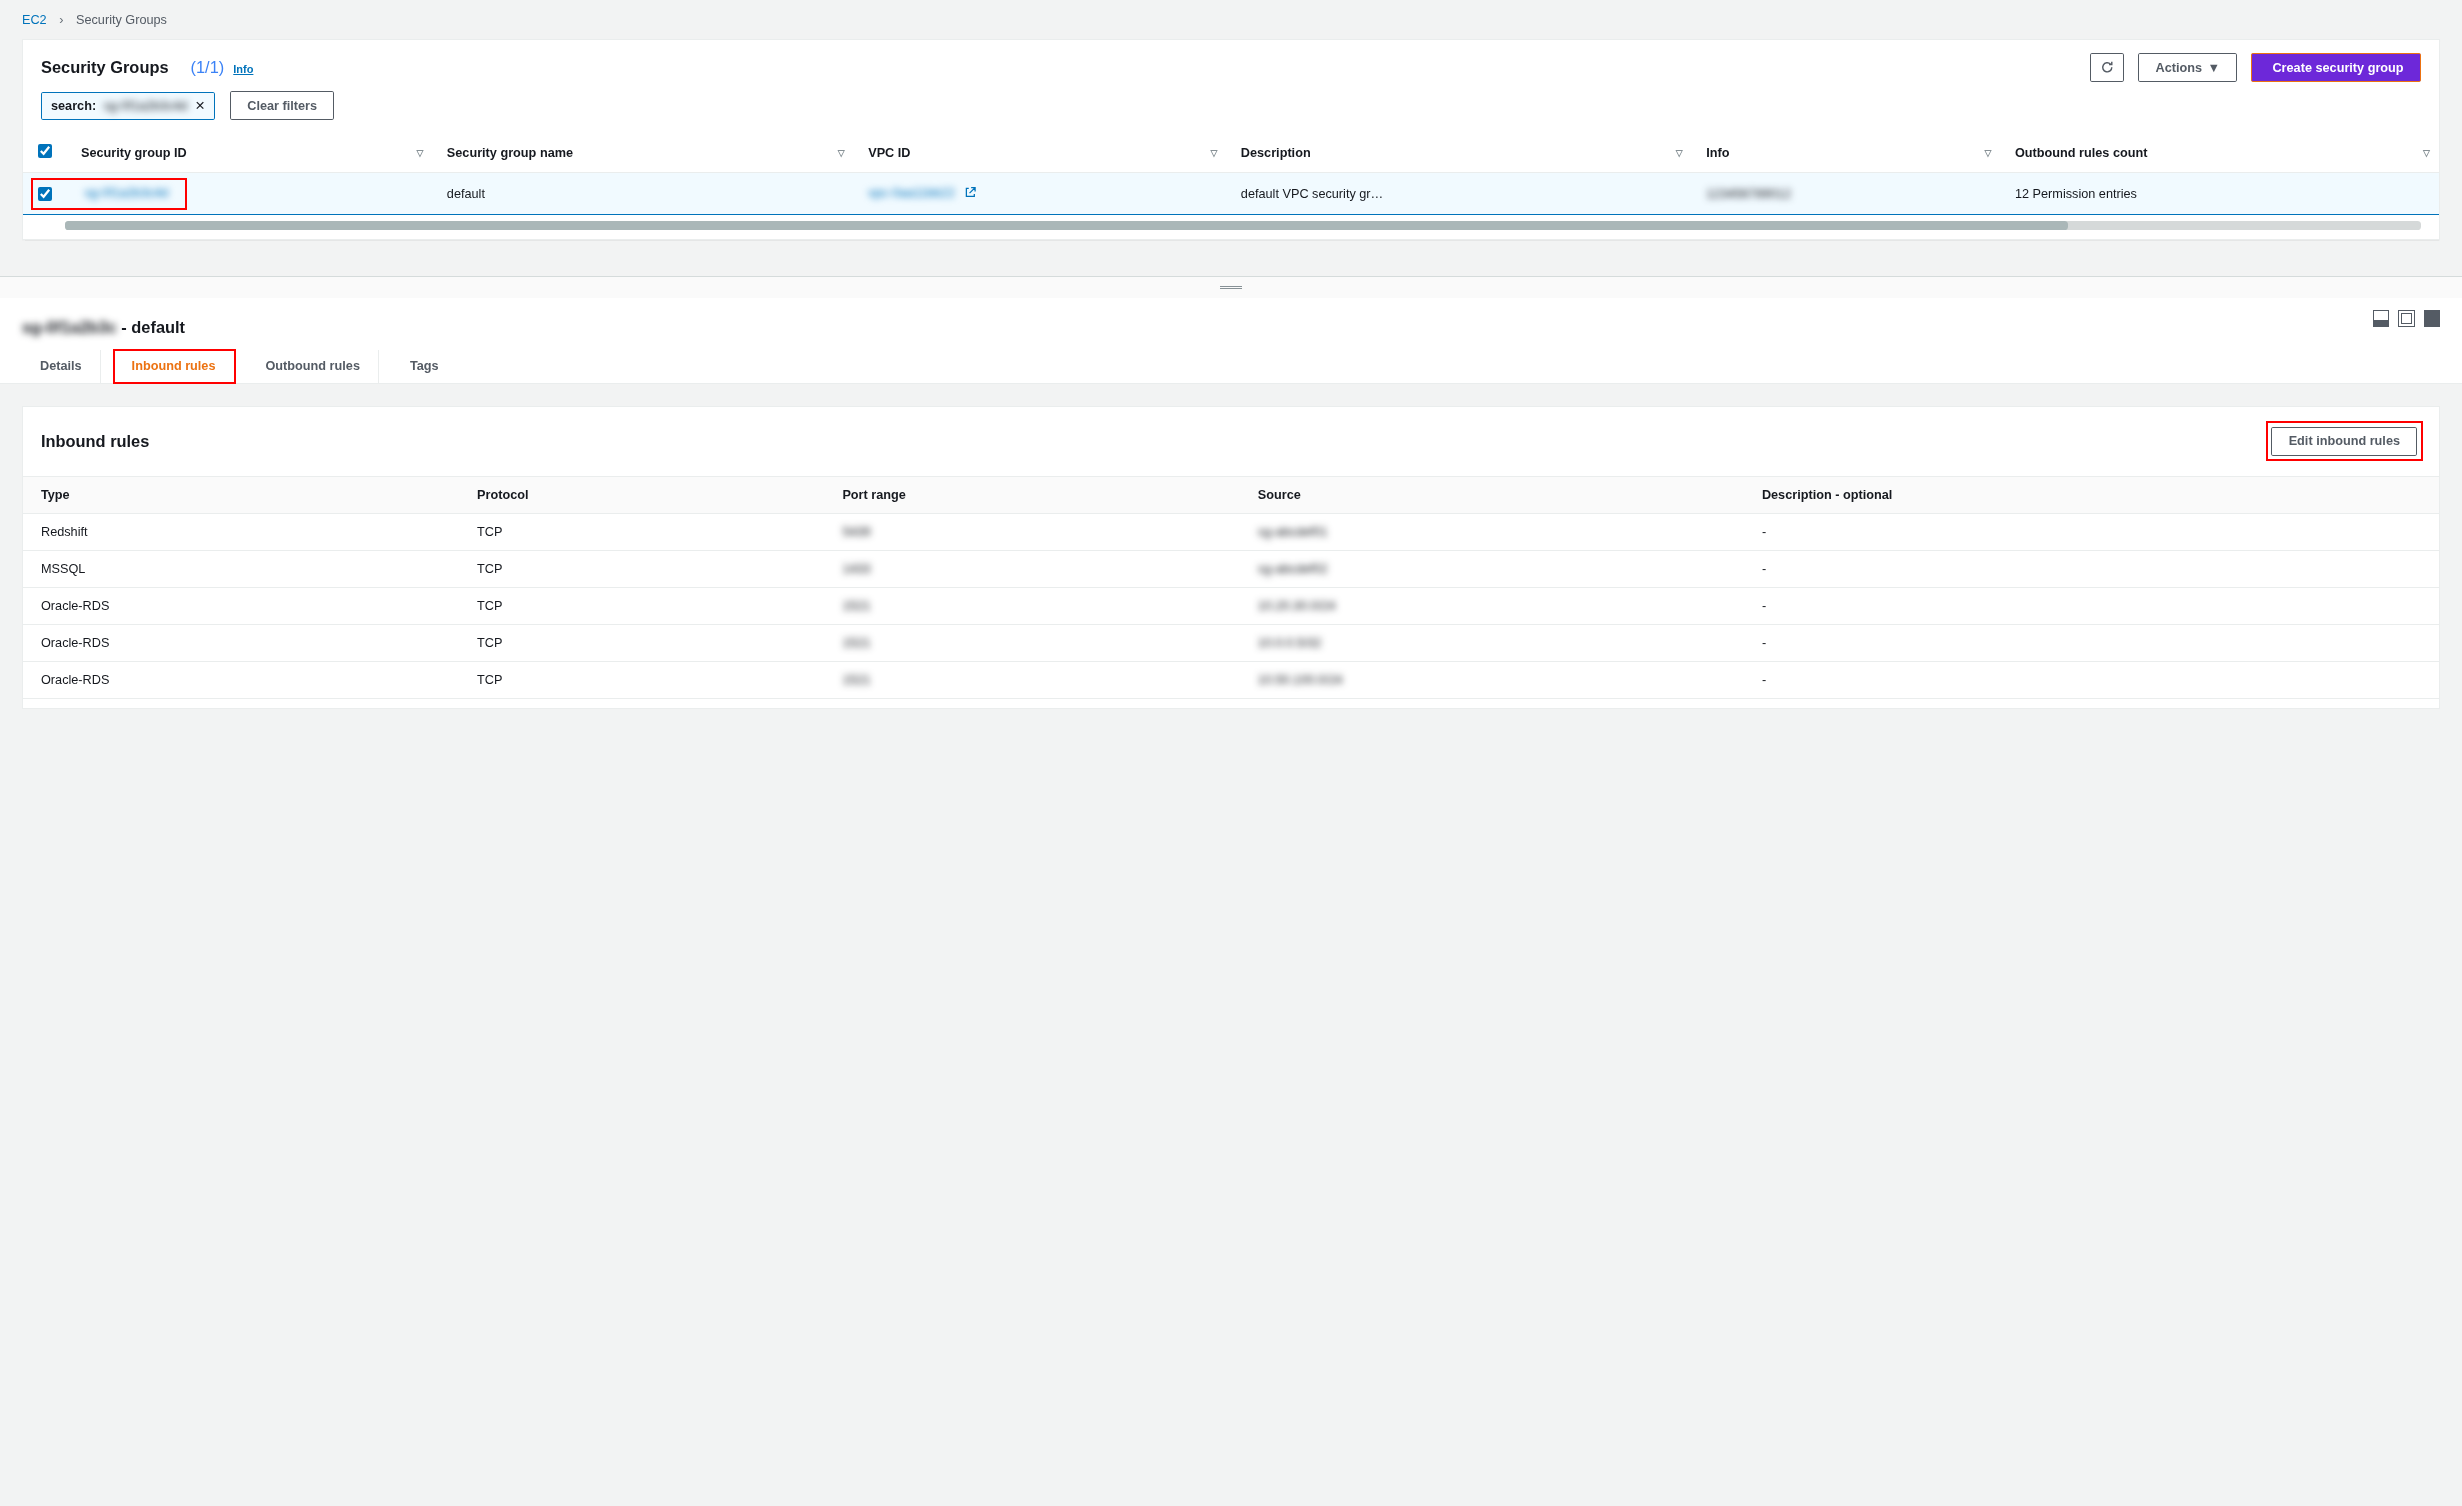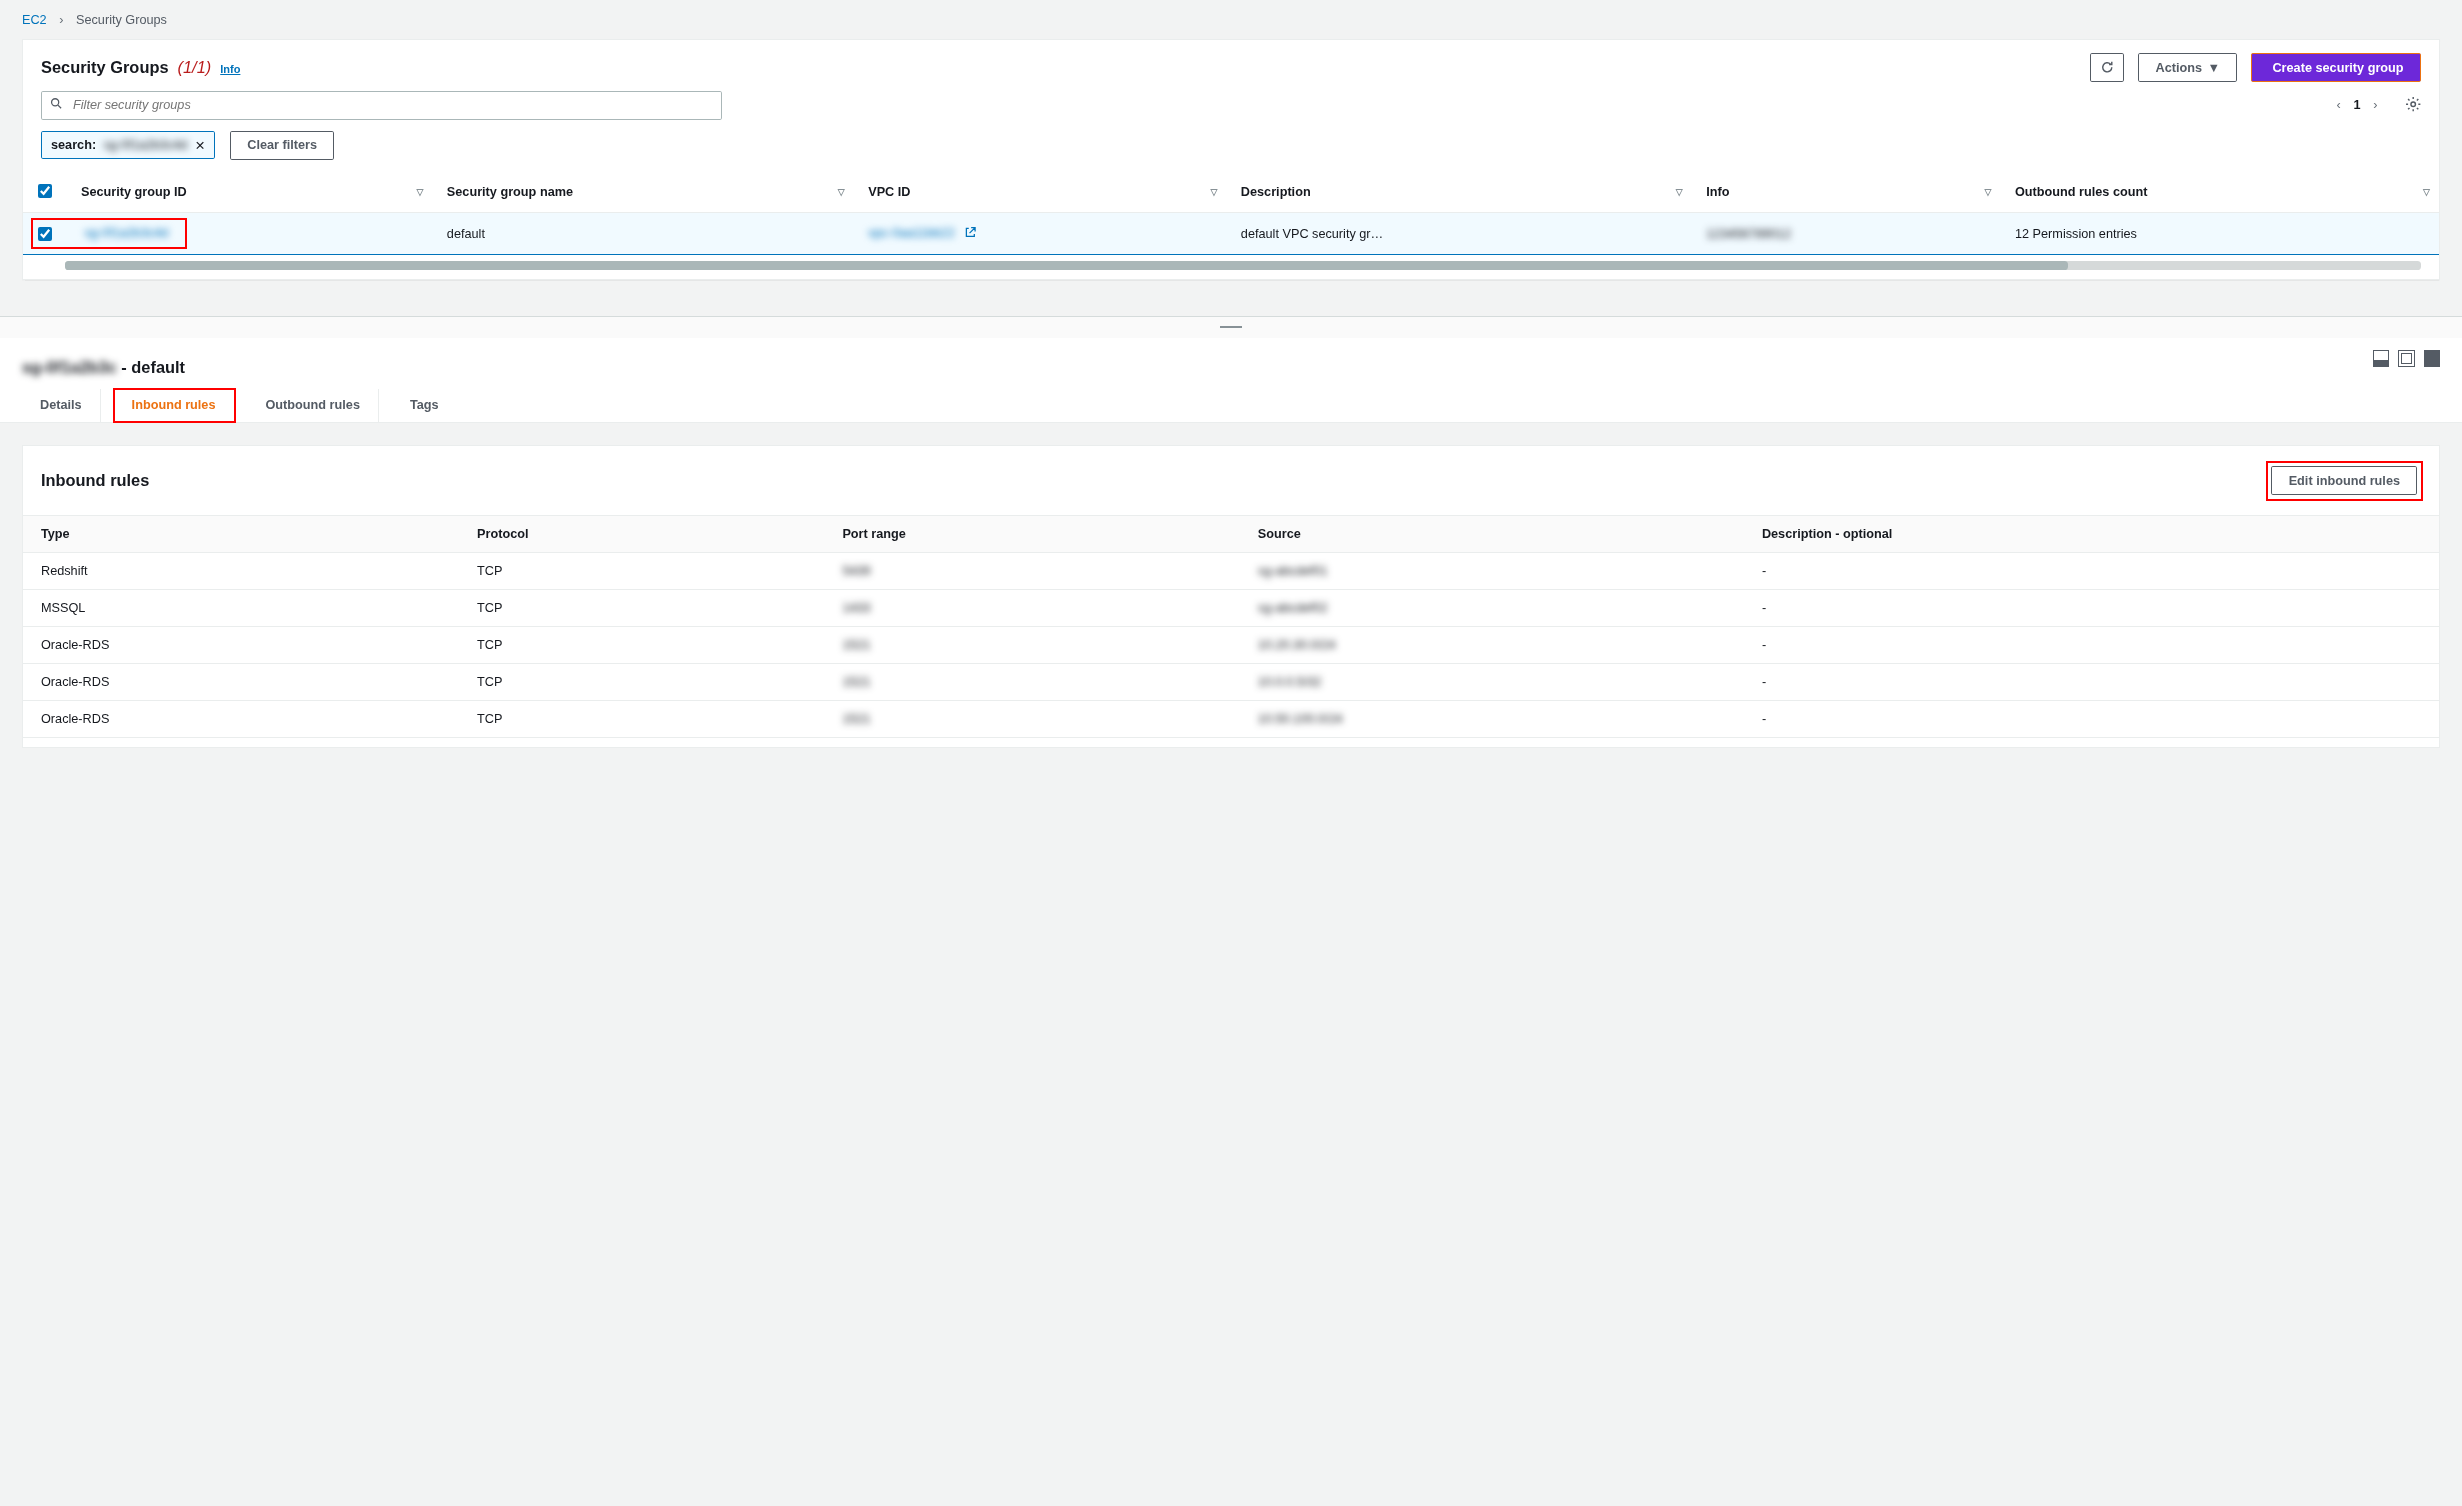--- a/index.html
+++ b/index.html
@@ -7,21 +7,21 @@
     
     .breadcrumb { padding: 12.7px 22px; font-size: 12.7px; }
     .breadcrumb a { color: #0073bb; text-decoration: none; }
     .breadcrumb .sep { color: #687078; margin: 0 9px; }
     .breadcrumb .current { color: #545b64; }
     
     .card { background: #fff; border: 0.9px solid #eaeded; margin: 0 22px 18px; box-shadow: 0 0.9px 0.9px rgba(0,0,0,0.05); }
     
     .card-header { display: flex; align-items: center; justify-content: space-between; padding: 12.7px 18px 9px; }
     .card-title { font-size: 16.4px; font-weight: 700; display: inline-flex; align-items: baseline; }
-    .card-title .count { color: #b91c1c; font-weight: 400; margin-left: 9px; font-style: italic; }
+    .card-title .count { color: #3b82f6; font-weight: 400; margin-left: 22px; }
     .card-title .info-link { color: #0073bb; font-size: 11px; font-weight: 700; margin-left: 9px; }
     .header-actions { display: flex; gap: 14px; align-items: flex-start; }
     
     .btn { display: inline-flex; align-items: center; gap: 5.5px; padding: 5.5px 16.4px; border: 0.9px solid #545b64; background: #fff; color: #545b64; font-weight: 700; font-size: 12.7px; border-radius: 1.8px; cursor: pointer; height: 29px; }
     .btn.icon-only { padding: 5.5px 9px; }
     .btn.primary { background: #6d28d9; border-color: #ec7211; color: #fff; padding-left: 20px; }
     .btn svg { width: 14.5px; height: 14.5px; }
     
     .search-row { padding: 0 18px 11px; display: flex; align-items: center; justify-content: space-between; gap: 18px; }
     .search-box { position: relative; flex: 0 0 681px; }
@@ -95,42 +95,20 @@
           </svg>
       </button>
       <button class="btn">
         <span>Actions</span>
         <span>▼</span>
       </button>
       <button class="btn primary">Create security group</button>
     </div>
   </div>
 
-  <div class="search-row">
-    <div class="search-box">
-      <span class="sicon">
-        <svg width="12.7" height="12.7" viewBox="0 0 16 16">
-            <circle cx="6.5" cy="6.5" r="4.5" fill="none" stroke="currentColor" stroke-width="1.6"></circle>
-            <line x1="10" y1="10" x2="14" y2="14" stroke="currentColor" stroke-width="1.6"></line>
-          </svg>
-      </span>
-      <input type="text" placeholder="Filter security groups" style="">
-    </div>
-    <div class="pager">
-      <span style="cursor:pointer;">‹</span>
-      <span class="pg">1</span>
-      <span style="cursor:pointer;">›</span>
-      <span style="cursor:pointer; margin-left:14.5px;">
-        <svg width="16.4" height="16.4" viewBox="0 0 16 16">
-            <circle cx="8" cy="8" r="2.2" fill="none" stroke="#545b64" stroke-width="1.4"></circle>
-            <path fill="none" stroke="#545b64" stroke-width="1.4" d="M8 1v2M8 13v2M1 8h2M13 8h2M3 3l1.4 1.4M11.6 11.6 13 13M3 13l1.4-1.4M11.6 4.4 13 3"></path>
-          </svg>
-      </span>
-    </div>
-  </div>
 
   <div class="chip-row">
     <div class="chip">
       <b>search:</b>
       <span class="blur">sg-0f1a2b3c4d</span>
       <span class="x">✕</span>
     </div>
     <button class="btn">Clear filters</button>
   </div>
 

